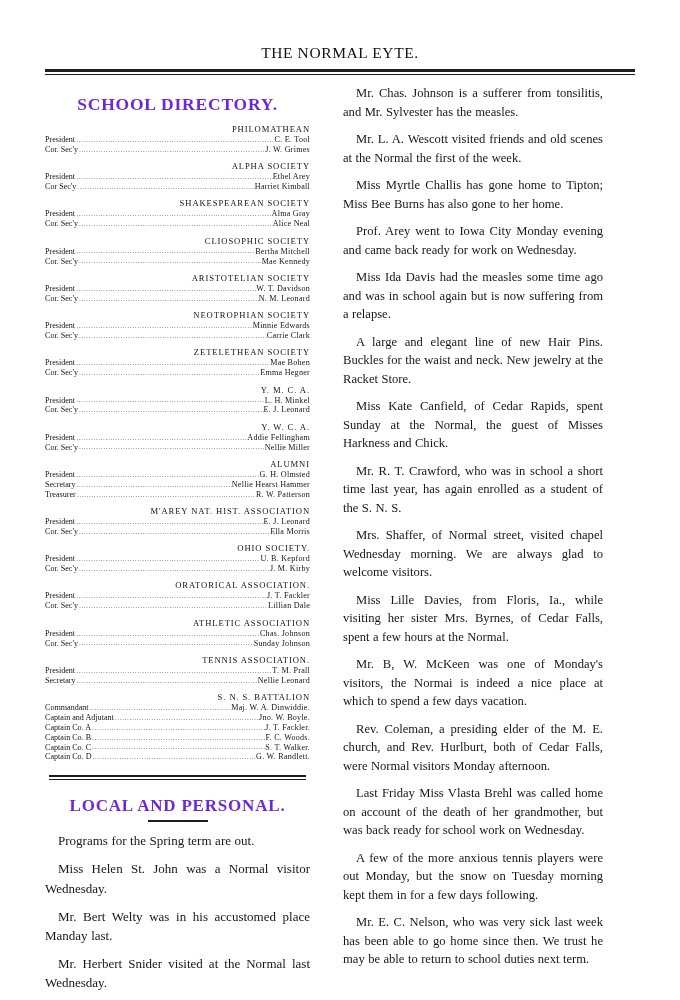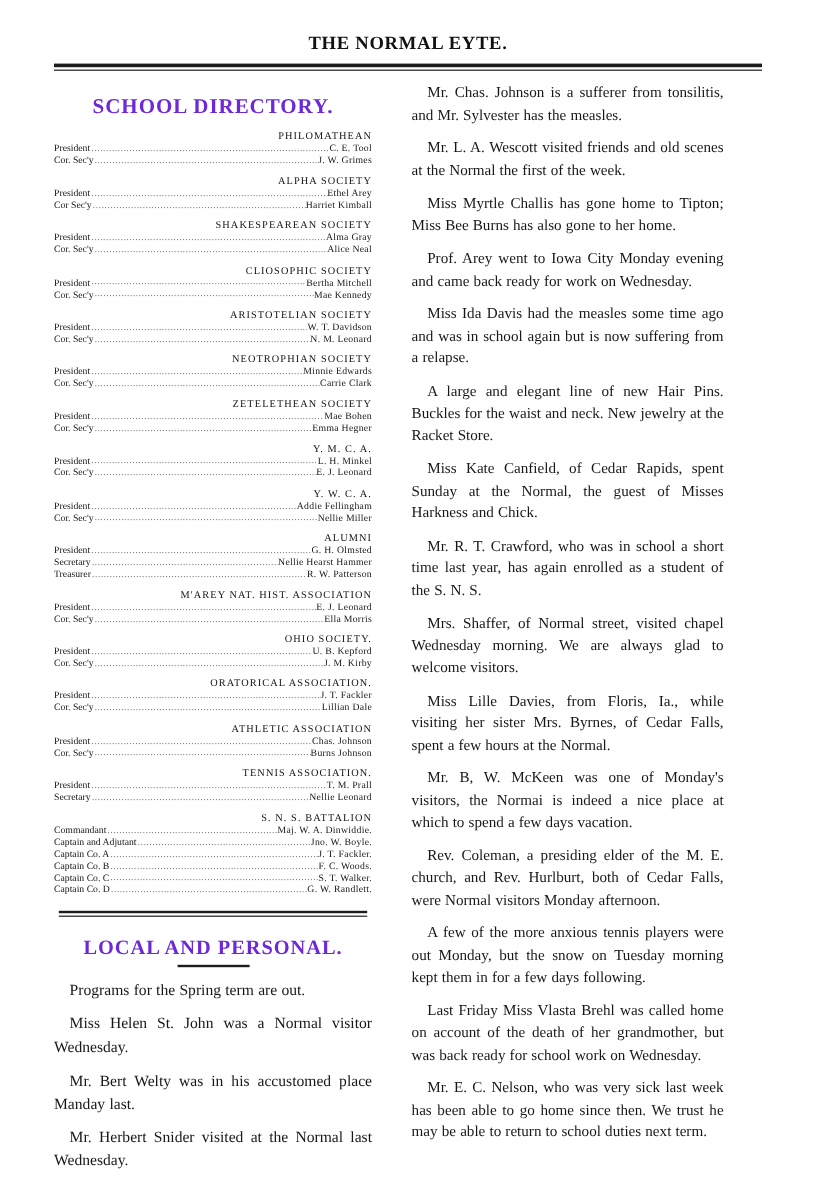--- a/index.html
+++ b/index.html
@@ -20,24 +20,24 @@
     height: 1000px;
     position: relative;
     box-sizing: border-box;
     padding: 0;
   }
 
   
   .masthead {
     text-align: center;
     font-family: "Liberation Serif", "DejaVu Serif", serif;
-    font-weight: bold;
+    font-weight: normal;
     font-size: 15.5px;
     letter-spacing: 0.6px;
-    padding-top: 28px;
+    padding-top: 44px;
     color: #121212;
   }
   .rule-top {
     margin: 7px 45px 0 45px;
     border: 0;
     border-top: 3px solid #1d1d1d;
     border-bottom: 1px solid #1d1d1d;
     height: 2px;
     box-sizing: content-box;
   }
@@ -334,21 +334,21 @@
           <div class="org">
             <div class="org-name">ATHLETIC ASSOCIATION</div>
             <div class="entry">
               <span class="role">President</span>
               <span class="dots">........................................................................................................................................................................................................</span>
               <span class="person">Chas. Johnson</span>
             </div>
             <div class="entry">
               <span class="role">Cor. Sec'y</span>
               <span class="dots">........................................................................................................................................................................................................</span>
-              <span class="person">Burns Johnson</span>
+              <span class="person">Sunday Johnson</span>
             </div>
           </div>
           <div class="org">
             <div class="org-name">TENNIS ASSOCIATION.</div>
             <div class="entry">
               <span class="role">President</span>
               <span class="dots">........................................................................................................................................................................................................</span>
               <span class="person">T. M. Prall</span>
             </div>
             <div class="entry">
@@ -413,20 +413,20 @@
           <p class="art">Miss Myrtle Challis has gone home to Tipton; Miss Bee Burns has also gone to her home.</p>
           <p class="art">Prof. Arey went to Iowa City Monday evening and came back ready for work on Wednesday.</p>
           <p class="art">Miss Ida Davis had the measles some time ago and was in school again but is now suffering from a relapse.</p>
           <p class="art">A large and elegant line of new Hair Pins. Buckles for the waist and neck.  New jewelry at the Racket Store.</p>
           <p class="art">Miss Kate Canfield, of Cedar Rapids, spent Sunday at the Normal, the guest of Misses Harkness and Chick.</p>
           <p class="art">Mr. R. T. Crawford, who was in school a short time last year, has again enrolled as a student of the S. N. S.</p>
           <p class="art">Mrs. Shaffer, of Normal street, visited chapel Wednesday morning.  We are always glad to welcome visitors.</p>
           <p class="art">Miss Lille Davies, from Floris, Ia., while visiting her sister Mrs. Byrnes, of Cedar Falls, spent a few hours at the Normal.</p>
           <p class="art">Mr. B, W. McKeen was one of Monday's visitors, the Normai is indeed a nice place at which to spend a few days vacation.</p>
           <p class="art">Rev. Coleman, a presiding elder of the M. E. church, and Rev. Hurlburt, both of Cedar Falls, were Normal visitors Monday afternoon.</p>
+          <p class="art">Last Friday Miss Vlasta Brehl was called home on account of the death of her grandmother, but was back ready for school work on Wednesday.</p>
           <p class="art">A few of the more anxious tennis players were out Monday, but the snow on Tuesday morning kept them in for a few days following.</p>
-          <p class="art">Last Friday Miss Vlasta Brehl was called home on account of the death of her grandmother, but was back ready for school work on Wednesday.</p>
           <p class="art">Mr. E. C. Nelson, who was very sick last week has been able to go home since then. We trust he may be able to return to school duties next term.</p>
         </div>
     </div>
 
   </div>
 </div>
 
 </body></html>

